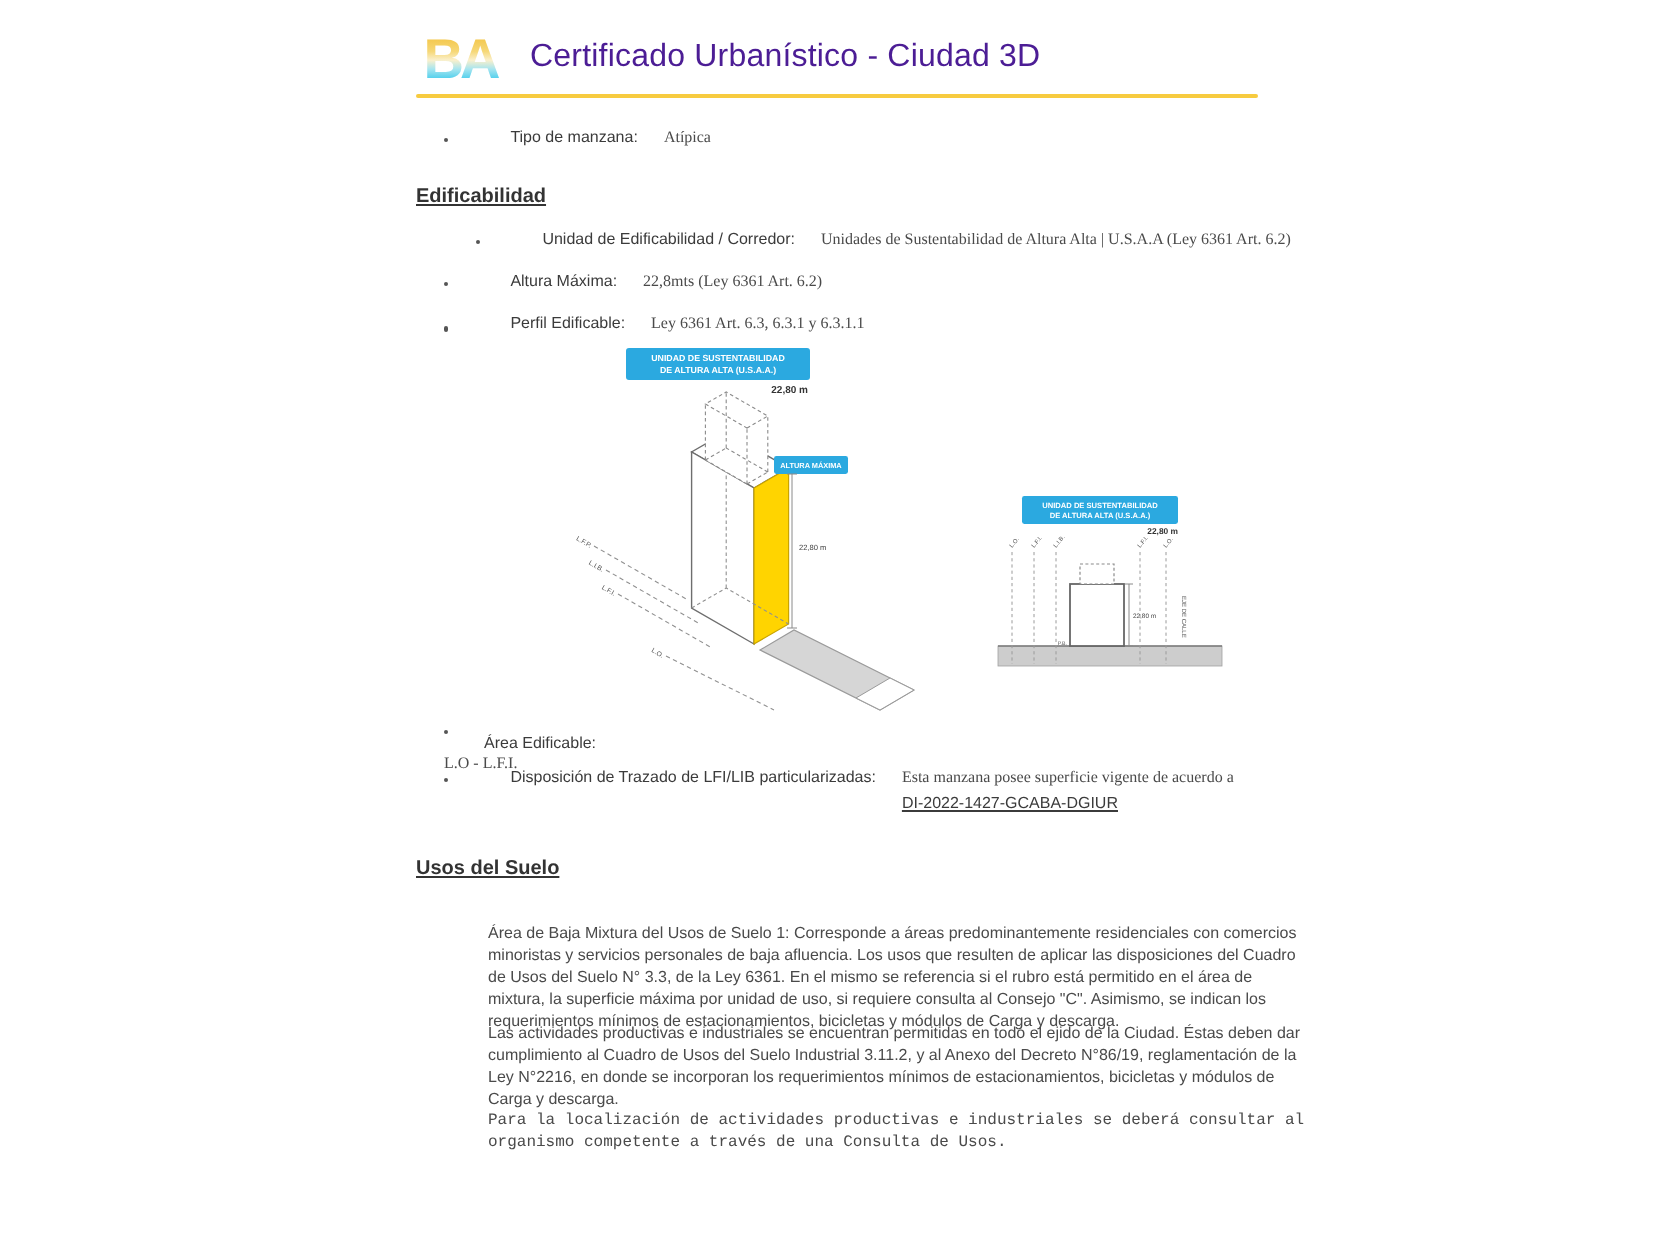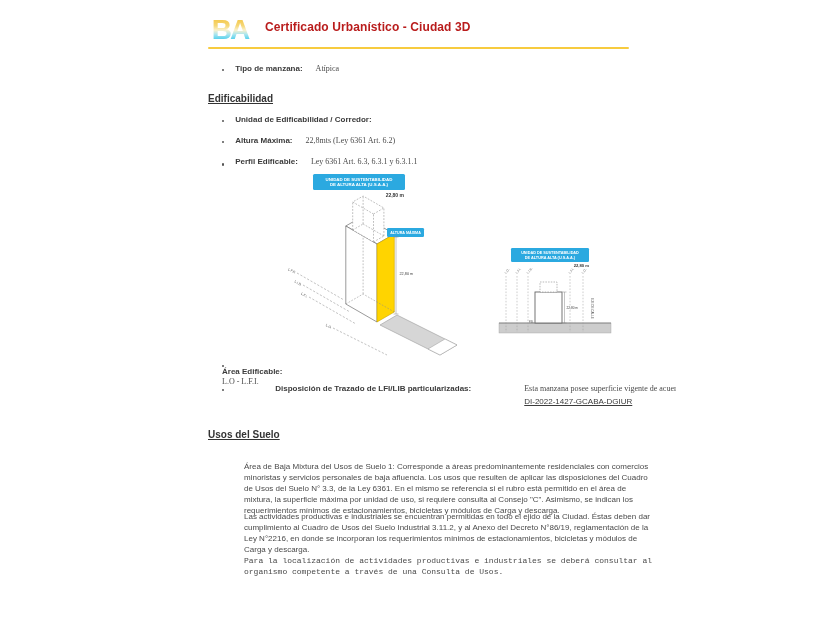--- a/index.html
+++ b/index.html
@@ -1,25 +1,25 @@
 <!DOCTYPE html>
 <html><head>
 <meta charset="utf-8">
 <style>
   html,body{margin:0;padding:0;background:#ffffff;}
   .page{position:relative;width:676px;height:630px;background:#fff;overflow:hidden;
         font-family:"Liberation Sans",sans-serif;color:#3f3f3f;}
   .abs{position:absolute;}
   .logo-svg{left:206px;top:11px;}
-  .title{left:265px;top:20px;font-size:12px;font-weight:bold;color:#b91c1c;letter-spacing:.1px;white-space:nowrap;}
+  .title{left:265px;top:20px;font-size:16px;font-weight:normal;color:#4c1d95;letter-spacing:.1px;white-space:nowrap;}
   .rule{left:208px;top:47px;width:421px;height:2px;background:#F7CB3F;border-radius:1px;}
   .section-h{font-size:10px;font-weight:bold;text-decoration:underline;color:#333;white-space:nowrap;text-align:center;}
   .bullet{display:flex;align-items:flex-start;font-size:8px;line-height:10px;}
   .dot{width:2.2px;height:2.2px;border-radius:50%;background:#555;margin:5px 11px 0 0;flex:0 0 auto;}
-  .bl{font-weight:bold;color:#3b3b3b;margin-right:13px;white-space:nowrap;}
+  .bl{font-weight:normal;color:#3b3b3b;margin-right:13px;white-space:nowrap;margin-left:20px;}
   .bv{color:#4a4a4a;white-space:nowrap;font-family:Liberation Serif, serif;}
   .bv-block{display:flex;flex-direction:column;gap:3px;}
   .doc-link{color:#3b3b3b;text-decoration:underline;cursor:pointer;white-space:nowrap;}
   .para{width:410px;font-size:8px;line-height:11px;color:#4a4a4a;margin:12px;}
   .para + .para{margin-top:0;}
   svg text{font-family:"Liberation Sans",sans-serif;}
 </style>
 </head>
 <body>
 
@@ -42,23 +42,24 @@
   <div class="abs rule"></div>
 
   <div class="abs bullet" style="left:222px;top:64px;">
     <span class="dot"></span>
     <span class="bl">Tipo de manzana:</span>
     <span class="bv">Atípica</span>
   </div>
 
   <div class="abs section-h" style="left:208px;top:93px;">Edificabilidad</div>
 
-  <div class="abs bullet" style="left:222px;top:115px;justify-content:flex-end;">
+  <div class="abs bullet" style="left:238px;top:115px;justify-content:flex-end;">
     <span class="dot"></span>
     <span class="bl">Unidad de Edificabilidad / Corredor:</span>
+    <span class="bv">Unidades de Sustentabilidad de Altura Alta | U.S.A.A (Ley 6361 Art. 6.2)</span>
   </div>
   <div class="abs bullet" style="left:222px;top:136px;">
     <span class="dot"></span>
     <span class="bl">Altura Máxima:</span>
     <span class="bv">22,8mts (Ley 6361 Art. 6.2)</span>
   </div>
   <div class="abs bullet" style="left:222px;top:157px;align-items:center;">
     <span class="dot"></span>
     <span class="bl">Perfil Edificable:</span>
     <span class="bv">Ley 6361 Art. 6.3, 6.3.1 y 6.3.1.1</span>
@@ -160,21 +161,21 @@
     <text x="94" y="52" font-size="3" fill="#555555" transform="rotate(90 94 52)">EJE DE CALLE</text>
     <text x="36.5" y="76.5" text-anchor="end" font-size="2.6" fill="#555555">P.B.</text>
   </svg>
 
   <div class="abs bullet" style="left:222px;top:360px;flex-direction:column;">
     <span class="dot"></span>
     <span class="bl">Área Edificable:</span>
     <span class="bv">L.O - L.F.I.</span>
   </div>
 
-  <div class="abs bullet" style="left:222px;top:384px;gap:40px;">
+  <div class="abs bullet" style="left:222px;top:384px;">
     <span class="dot"></span>
     <span class="bl">Disposición de Trazado de LFI/LIB particularizadas:</span>
     <span class="bv-block">
       <span class="bv">Esta manzana posee superficie vigente de acuerdo a</span>
       <a class="doc-link">DI-2022-1427-GCABA-DGIUR</a>
     </span>
   </div>
 
   <div class="abs section-h" style="left:208px;top:429px;">Usos del Suelo</div>
 

